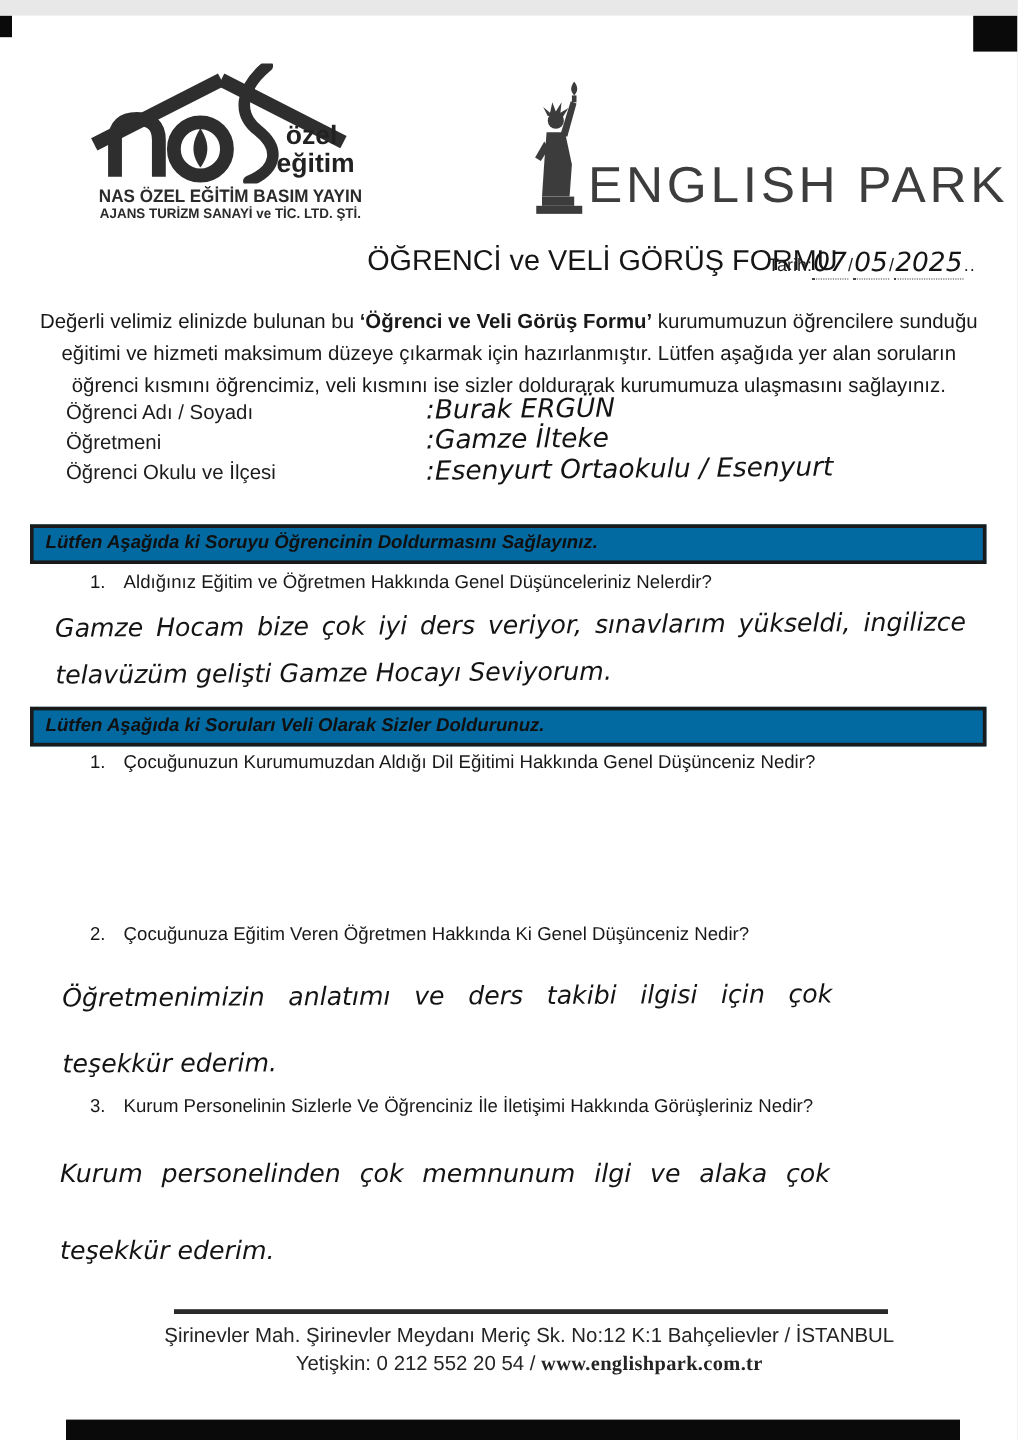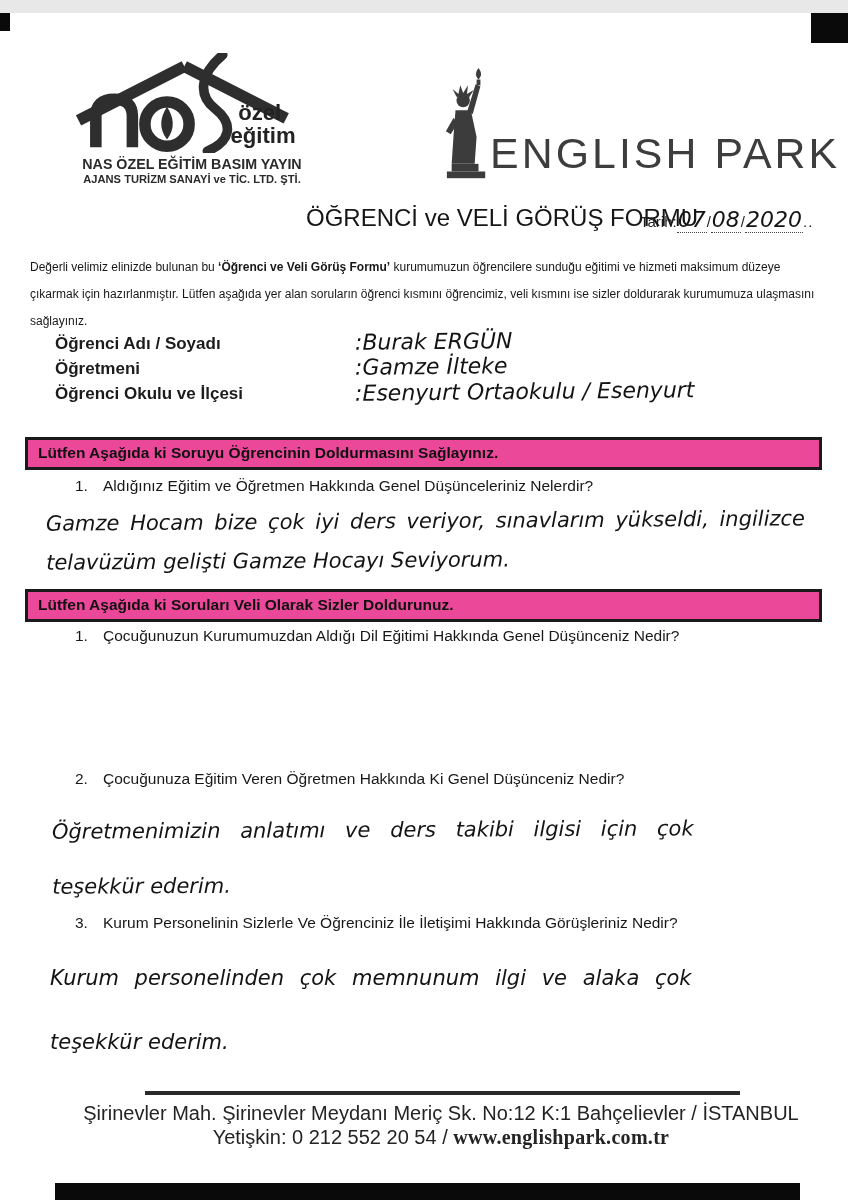--- a/index.html
+++ b/index.html
@@ -27,36 +27,36 @@
     color:#3d3d3d;font-weight:400;white-space:nowrap;transform:scaleX(1.02);transform-origin:left;
   }
 
   
   .form-title{position:absolute;left:306px;top:191px;margin:0;font-size:24px;font-weight:400;color:#161616;letter-spacing:0;}
   .date-field{position:absolute;left:640px;top:194px;font-size:15px;color:#1c1c1c;white-space:nowrap;}
   .date-field .hw{font-size:22px;border-bottom:1.5px dotted #444;padding:0 1px;}
   .date-trail{letter-spacing:1px;}
 
   
-  .intro{position:absolute;left:30px;top:241px;width:788px;margin:0;
-    font-size:12px;line-height:27px;color:#181818;}
+  .intro{position:absolute;left:30px;top:241px;width:788px;margin:0;text-align:center;
+    font-size:17px;line-height:27px;color:#181818;}
 
   
   .hw{font-family:"DejaVu Sans",sans-serif;font-style:italic;color:#141414;}
 
   
   .fields{position:absolute;left:55px;top:318px;width:760px;}
   .frow{position:relative;height:25px;}
-  .flabel{position:absolute;left:0;top:3px;font-size:17px;white-space:nowrap;color:#1c1c1c;font-weight:bold;}
+  .flabel{position:absolute;left:0;top:3px;font-size:17px;white-space:nowrap;color:#1c1c1c;}
   .fvalue{position:absolute;left:300px;top:-2px;font-size:22px;white-space:nowrap;transform:rotate(-.6deg);}
   .sig{display:inline-block;vertical-align:middle;margin-left:8px;}
 
   
   .section-box{position:absolute;left:25px;width:797px;box-sizing:border-box;
-    border:3px solid #1a1a1a;padding:4px 10px 5px;font-size:15.5px;font-weight:700;color:#101010;background:#ec4899;}
+    border:3px solid #1a1a1a;padding:4px 10px 5px;font-size:15.5px;font-weight:700;font-style:italic;color:#101010;background:#0369a1;}
   .box-student{top:424px;}
   .box-parent{top:576px;}
 
   
   .q{position:absolute;left:75px;display:flex;font-size:15.5px;color:#181818;}
   .qnum{min-width:16px;margin-right:12px;}
   .q-s1{top:464px;}
   .q-p1{top:614px;}
   .q-p2{top:757px;}
   .q-p3{top:901px;}
@@ -69,21 +69,21 @@
   .a-p1{left:48px;top:645px;line-height:43px;}
   .a-p1 .l1{word-spacing:16px;}
   .a-p1 .l2{word-spacing:10px;}
   .a-p2{left:52px;top:790px;line-height:55px;transform:rotate(-.3deg);}
   .a-p2 .l1{word-spacing:13px;}
   .a-p3{left:50px;top:933px;line-height:64px;}
   .a-p3 .l1{word-spacing:9px;}
 
   
   .footer-rule{position:absolute;left:145px;top:1078px;width:595px;height:4px;background:#2a2a2a;}
-  .footer-text{position:absolute;left:36px;top:1088px;width:810px;text-align:center;font-size:20px;line-height:24px;color:#242424;}
+  .footer-text{position:absolute;left:36px;top:1088px;width:810px;text-align:center;font-size:17px;line-height:24px;color:#242424;}
   .footer-text b{letter-spacing:.3px;font-family:Liberation Serif, serif;}
 </style>
 </head>
 <body>
 
 <div class="page">
 
   <div class="artifact tl"></div>
   <div class="artifact tr"></div>
 
@@ -124,21 +124,21 @@
       <path d="M12 52 L4 66 L9 69 L16 58 Z" fill="#3c3c3c"></path>
 
       <rect x="10" y="100" width="28" height="8" fill="#3c3c3c"></rect>
       <rect x="5" y="108" width="40" height="7" fill="#3c3c3c"></rect>
     </svg>
     <span class="ep-text">ENGLISH PARK</span>
   </div>
 
   <h1 class="form-title">ÖĞRENCİ ve VELİ GÖRÜŞ FORMU</h1>
   <div class="date-field">
-    <span>Tarih:</span><span class="hw">07</span><span>/</span><span class="hw">08</span><span>/</span><span class="hw">2020</span><span class="date-trail">..</span>
+    <span>Tarih:</span><span class="hw">07</span><span>/</span><span class="hw">05</span><span>/</span><span class="hw">2025</span><span class="date-trail">..</span>
   </div>
 
   <p class="intro"><span>Değerli velimiz elinizde bulunan bu </span><b>‘Öğrenci ve Veli Görüş Formu’</b><span> kurumumuzun öğrencilere sunduğu eğitimi ve hizmeti maksimum düzeye çıkarmak için hazırlanmıştır. Lütfen aşağıda yer alan soruların öğrenci kısmını öğrencimiz, veli kısmını ise sizler doldurarak kurumumuza ulaşmasını sağlayınız.</span></p>
 
   <div class="fields">
     <div class="frow">
       <span class="flabel">Öğrenci Adı / Soyadı</span>
       <span class="fvalue hw">:Burak ERGÜN</span>
     </div>
     <div class="frow">

